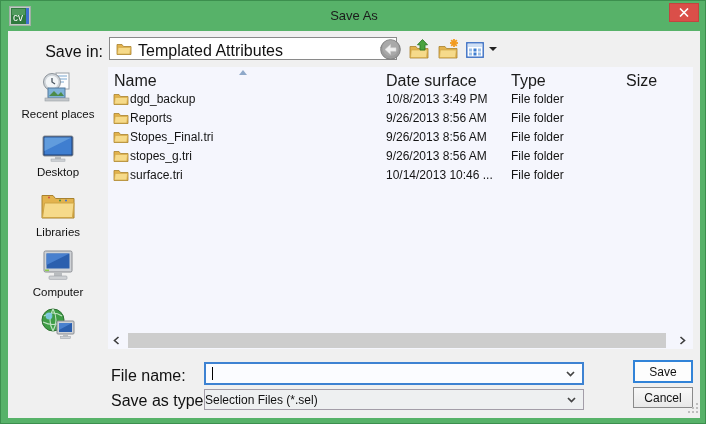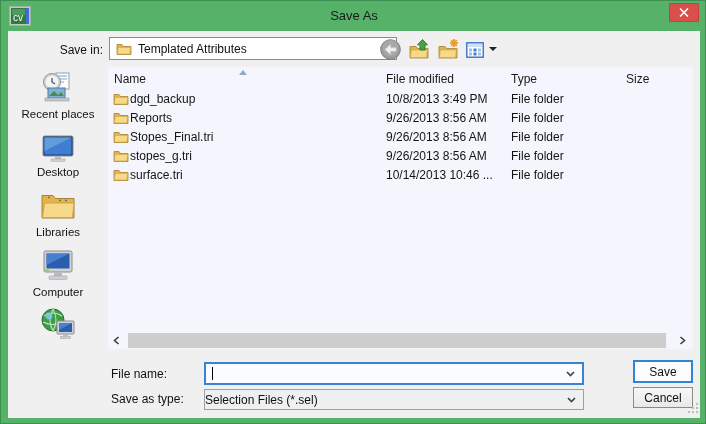--- a/index.html
+++ b/index.html
@@ -6,28 +6,28 @@
   *{box-sizing:border-box;font-family:"Liberation Sans",sans-serif;}
   .window{position:relative;width:706px;height:424px;background:#57b269;
           border:1px solid #3c8f4e;overflow:hidden;}
   .abs{position:absolute;}
   .titlebar{left:0;top:0;width:706px;height:30px;background:#57b269;}
   .title{left:0;top:0;width:706px;height:30px;line-height:30px;text-align:center;
          font-size:13px;color:#1b1b1b;}
   .close-btn{left:668px;top:2px;width:30px;height:19px;background:#da4f49;
              display:flex;align-items:center;justify-content:center;border:1px solid #c24540;}
   .client{left:7px;top:30px;width:692px;height:387px;background:#f0f0f0;}
-  .label{font-size:12px;color:#111;white-space:nowrap;}
+  .label{font-size:16px;color:#111;white-space:nowrap;}
   .combo{background:#fff;border:1px solid #8a8a8a;}
   .chev{position:absolute;right:7px;top:50%;margin-top:-3px;}
   .tbtn{width:23px;height:23px;display:flex;align-items:center;justify-content:center;}
   .side-item{left:7px;width:100px;text-align:center;cursor:default;}
   .side-label{font-size:11.5px;color:#111;}
   .list{left:107px;top:66px;width:585px;height:282px;background:#f5f6fd;}
-  .hdr{position:absolute;top:5px;font-size:12px;color:#1a1a1a;white-space:nowrap;}
+  .hdr{position:absolute;top:5px;font-size:16px;color:#1a1a1a;white-space:nowrap;}
   .sort-up{position:absolute;left:131px;top:3px;width:0;height:0;
            border-left:4px solid transparent;border-right:4px solid transparent;
            border-bottom:5px solid #8fa9c9;}
   .rows{position:absolute;left:0;top:23px;width:585px;}
   .row{position:relative;height:19px;width:585px;}
   .row .ficon{position:absolute;left:5px;top:2px;}
   .cell{position:absolute;top:2px;font-size:12px;color:#141414;white-space:nowrap;}
   .c-name{left:22px;width:250px;}
   .c-date{left:278px;width:120px;}
   .c-type{left:403px;width:110px;}
@@ -180,21 +180,21 @@
       <rect x="19" y="16" width="13" height="9" fill="#2b5fae"></rect>
       <path d="M19 16 L32 16 L19 23 z" fill="#4f86d4" opacity="0.85"></path>
       <rect x="23" y="27" width="5" height="2.4" fill="#b9bcbf"></rect>
       <rect x="20.5" y="29.5" width="10" height="2.2" fill="#cfd2d5" stroke="#9aa0a6" stroke-width="0.5"></rect>
     </svg>
   </div>
 
   <div class="abs list">
     <span class="hdr" style="left:6px;">Name</span>
     <div class="sort-up"></div>
-    <span class="hdr" style="left:278px;">File modified</span>
+    <span class="hdr" style="left:278px;">Date surface</span>
     <span class="hdr" style="left:403px;">Type</span>
     <span class="hdr" style="left:518px;">Size</span>
 
     <div class="rows">
       <div class="row">
         <svg class="ficon" width="16" height="14" viewBox="0 0 16 14">
           <path d="M1 2.5h5l1.5 2H15V12.5H1z" fill="#e3b34d" stroke="#a8822e" stroke-width="0.8"></path>
           <path d="M1.4 12 L2.2 5.4 H14.6 L13.8 12 z" fill="#f6da8a" stroke="#cfa545" stroke-width="0.6"></path>
         </svg>
         <span class="cell c-name">dgd_backup</span>

